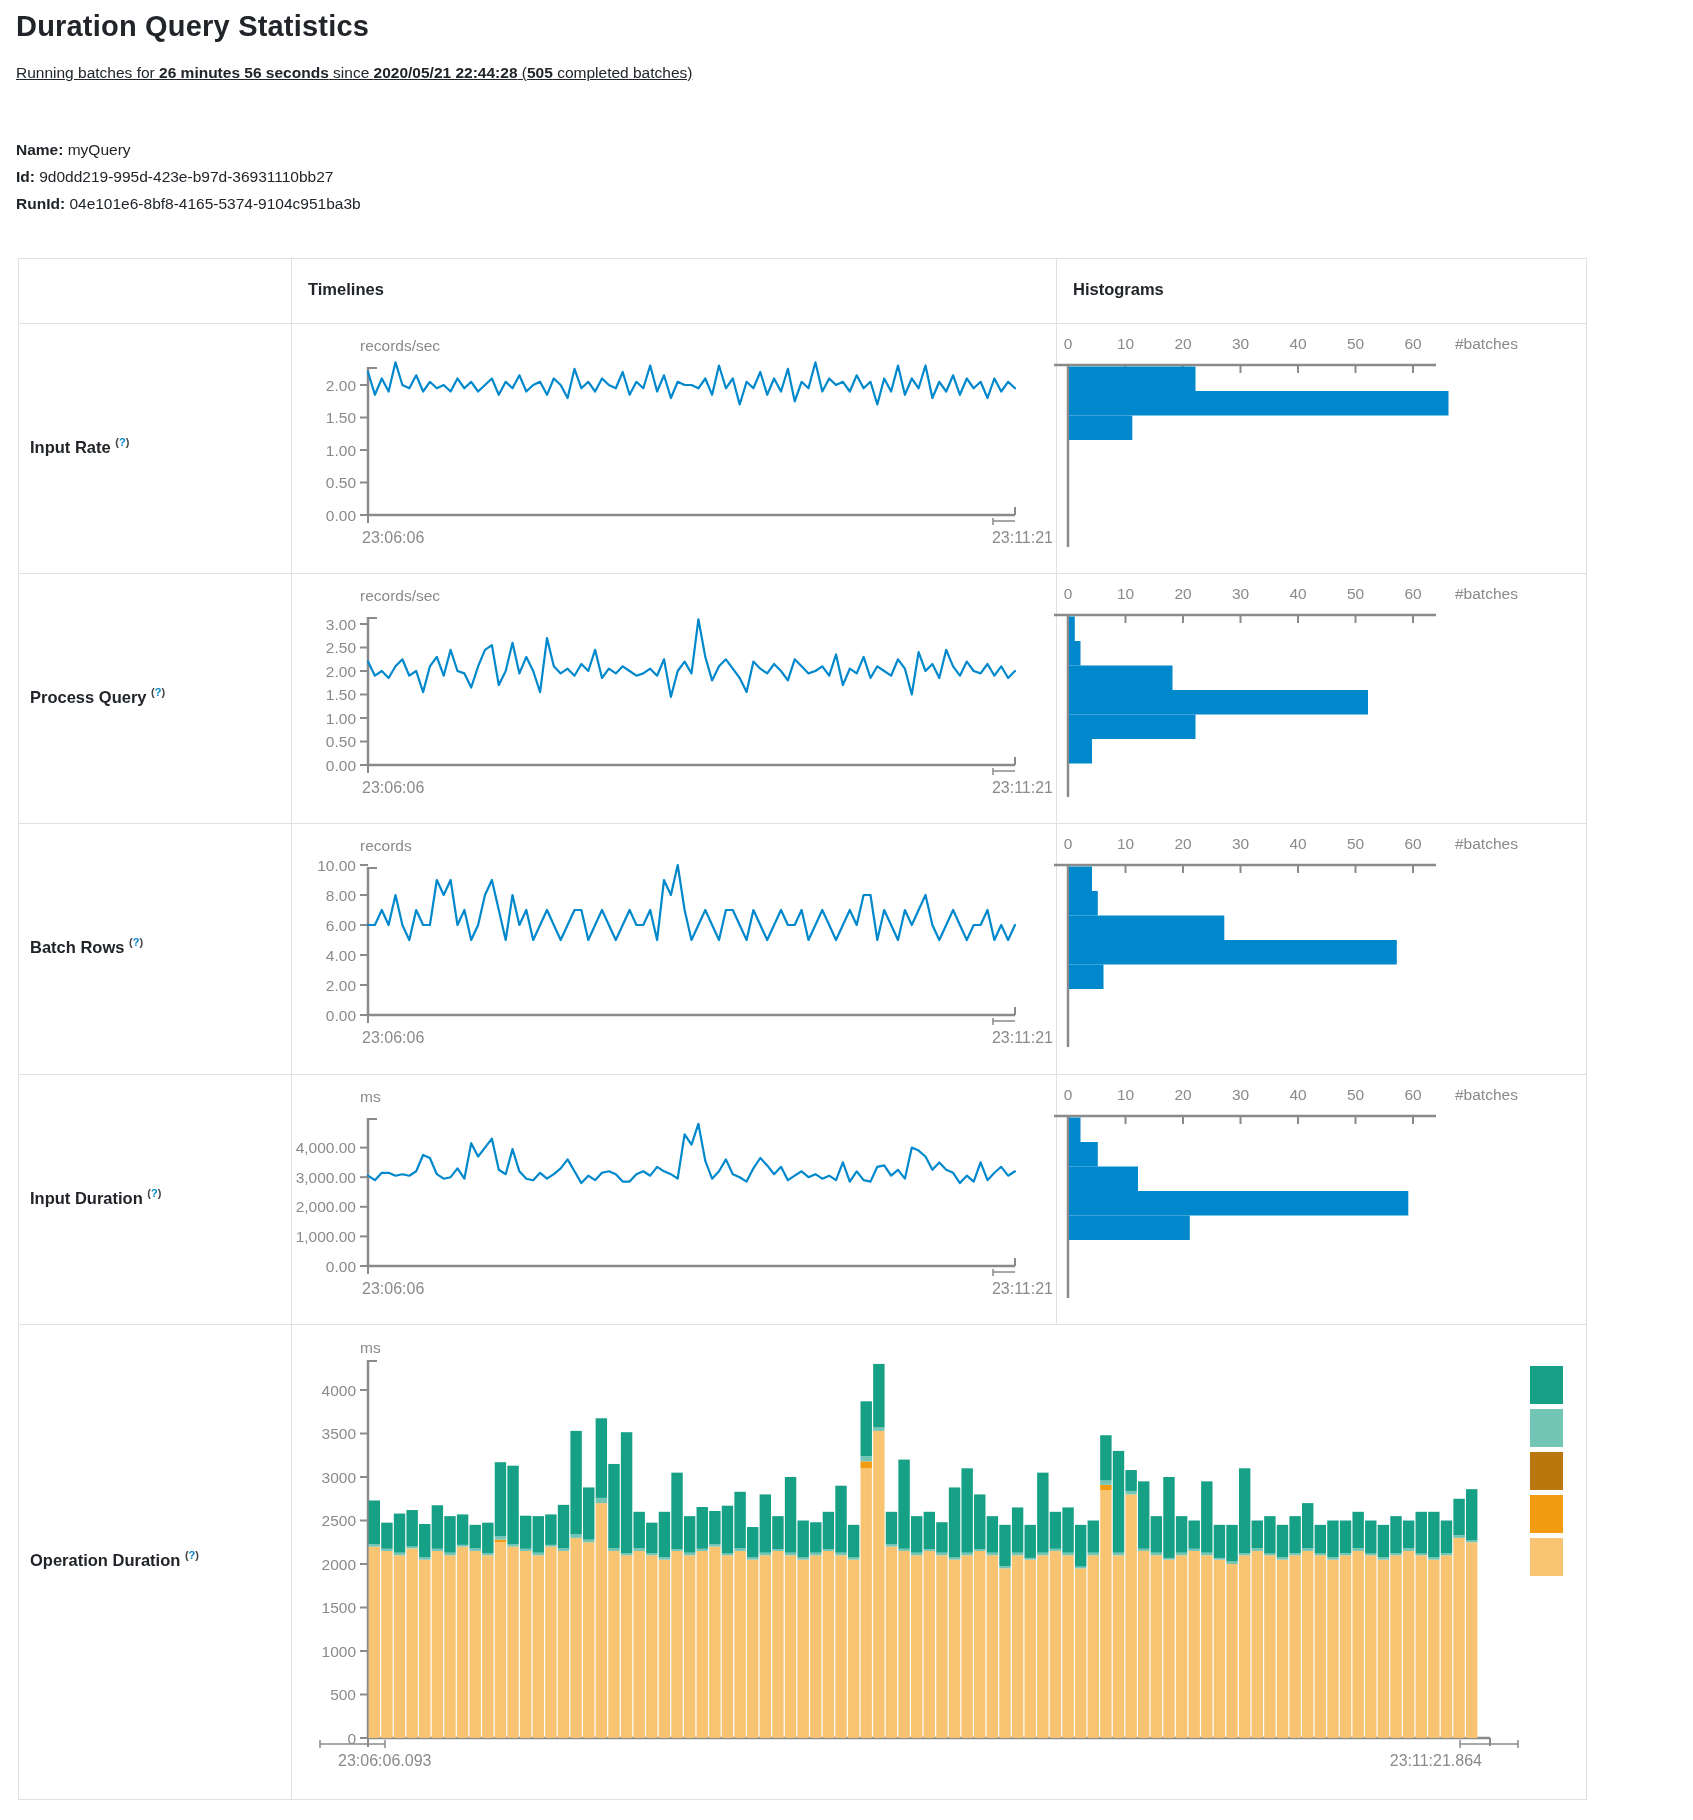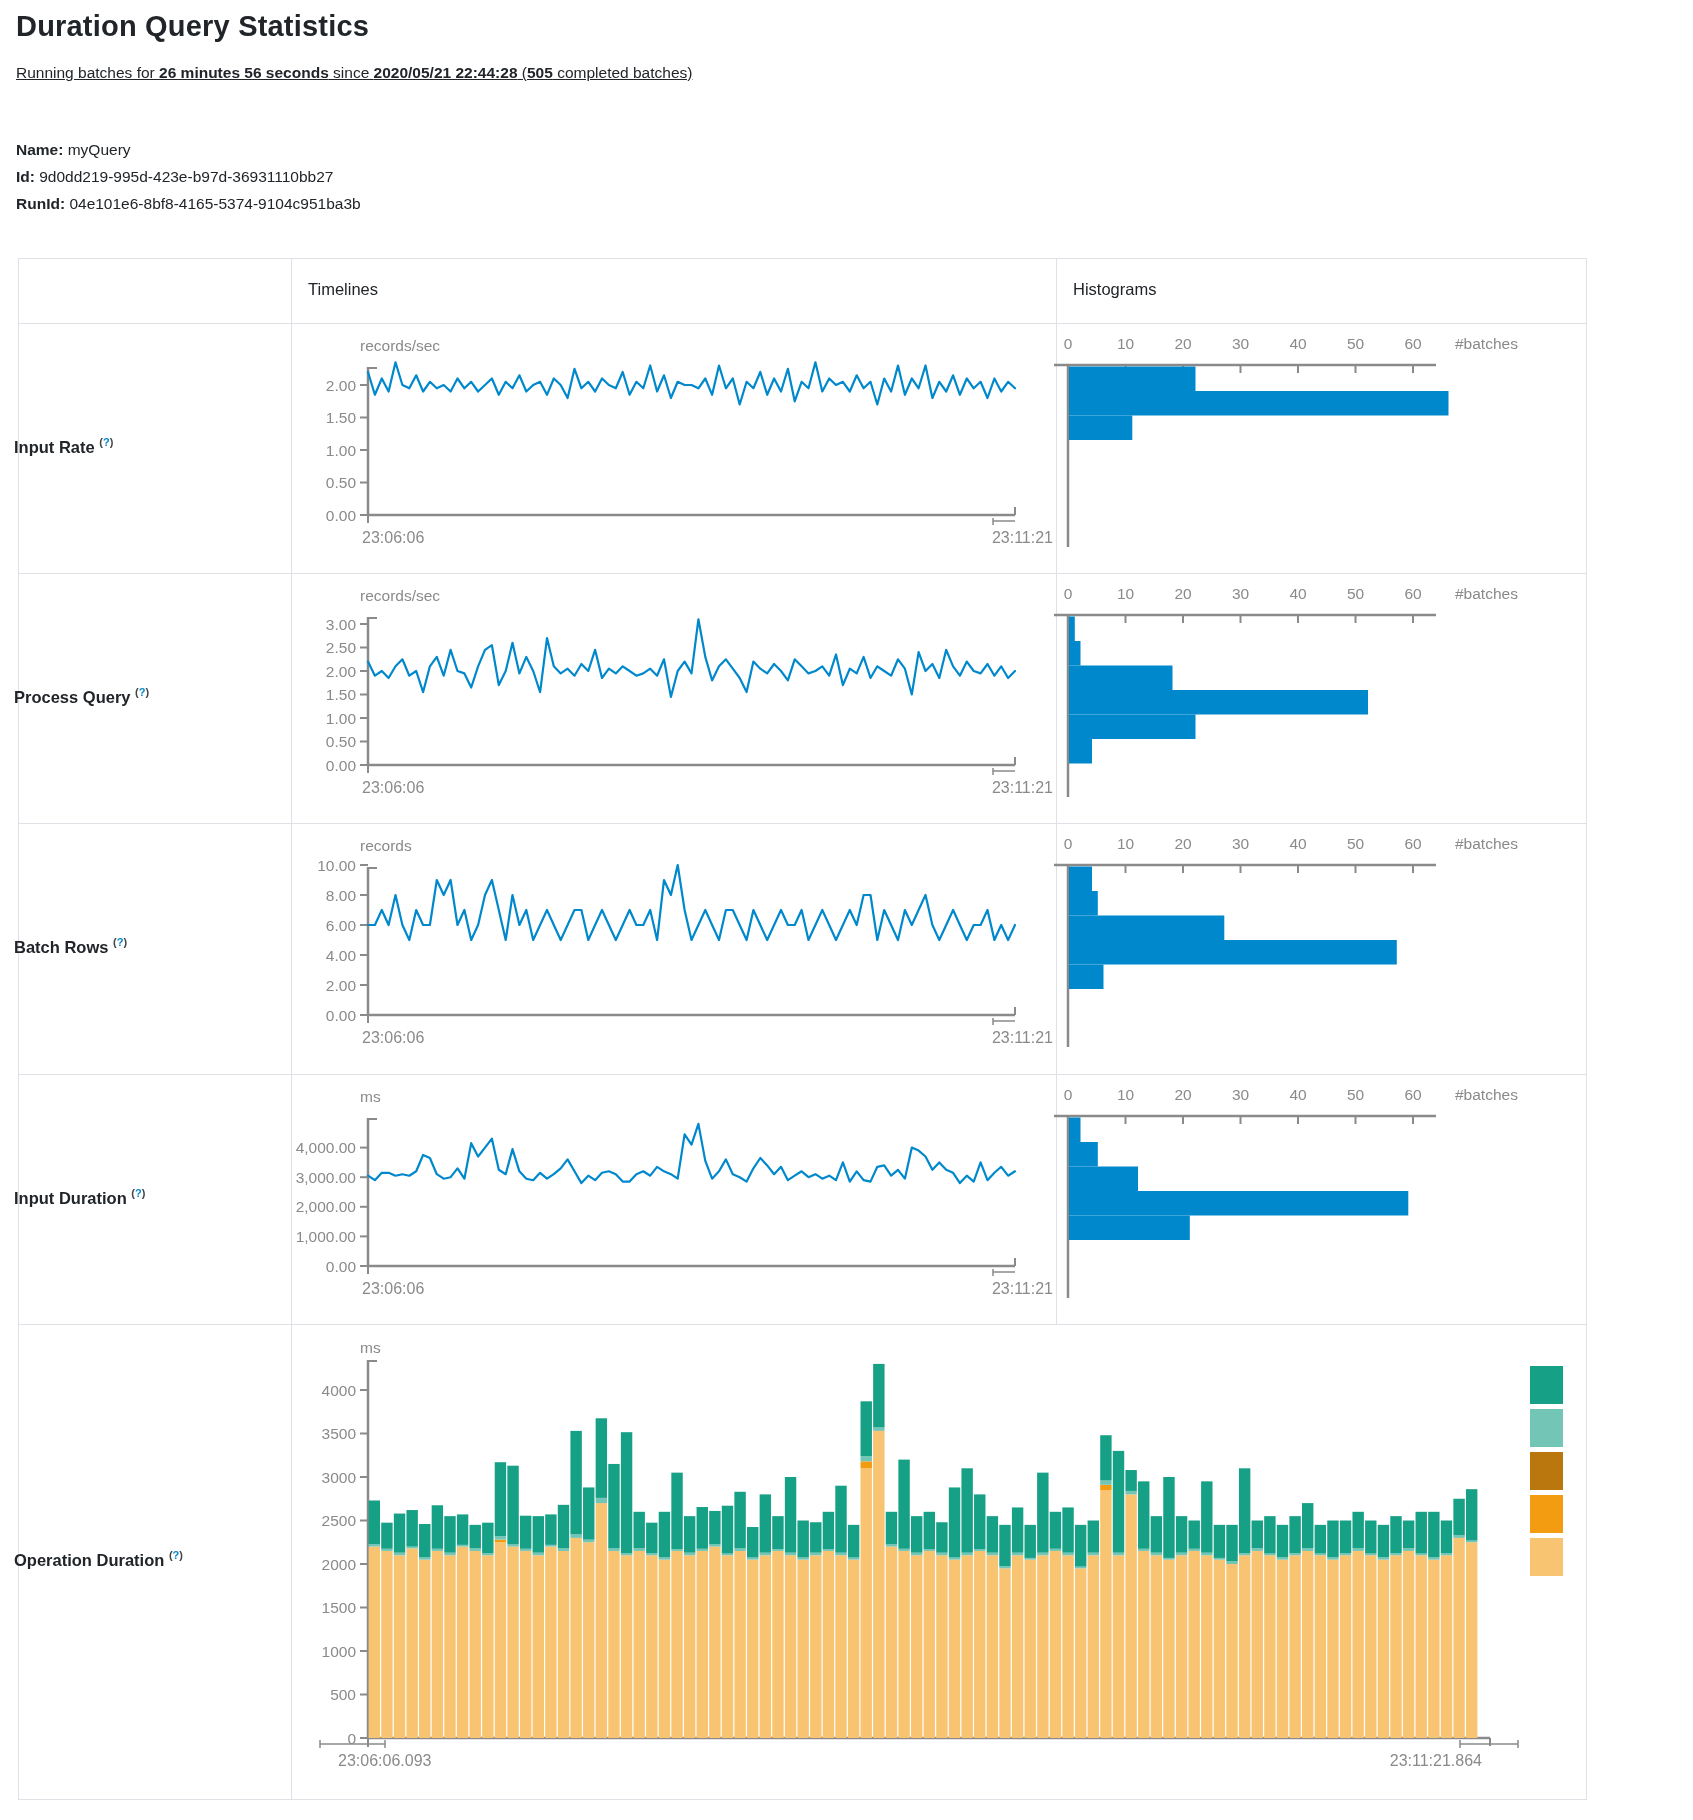--- a/index.html
+++ b/index.html
@@ -8,22 +8,22 @@
   text{font-family:"Liberation Sans",sans-serif;}
   .abs{position:absolute;}
   #title{left:16px;top:10px;font-size:29px;font-weight:700;letter-spacing:.2px;}
   #subtitle{left:16px;top:64px;font-size:15.5px;text-decoration:underline;}
   #meta{left:16px;top:116px;font-size:15.5px;line-height:27px;margin-top:20px;}
   .b{font-weight:700;}
   
   #tbl{left:18px;top:258px;width:1567px;height:1540px;border:1px solid #dee2e6;}
   .hline{position:absolute;left:0;right:0;height:1px;background:#dee2e6;}
   .vline{position:absolute;top:0;width:1px;background:#dee2e6;}
-  .th{position:absolute;font-size:16.5px;font-weight:400;color:#212529;}
-  .rowlab{position:absolute;left:14px;font-size:16.5px;font-weight:700;color:#212529;white-space:nowrap;}
+  .th{position:absolute;font-size:16.5px;font-weight:700;color:#212529;}
+  .rowlab{position:absolute;left:30px;font-size:16.5px;font-weight:700;color:#212529;white-space:nowrap;}
   .rowlab sup{font-size:11px;font-weight:700;color:#444;}
   .rowlab sup .q{color:#0088cc;}
   .rowchart{position:absolute;left:290px;}
 </style>
 </head>
 <body>
 
 <div class="abs" id="title">Duration Query Statistics</div>
 
 <div class="abs" id="subtitle">

